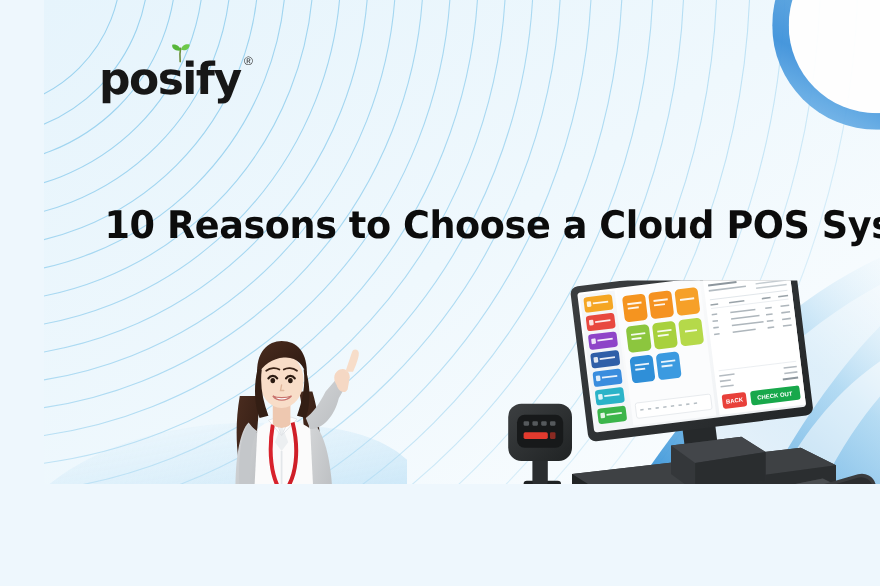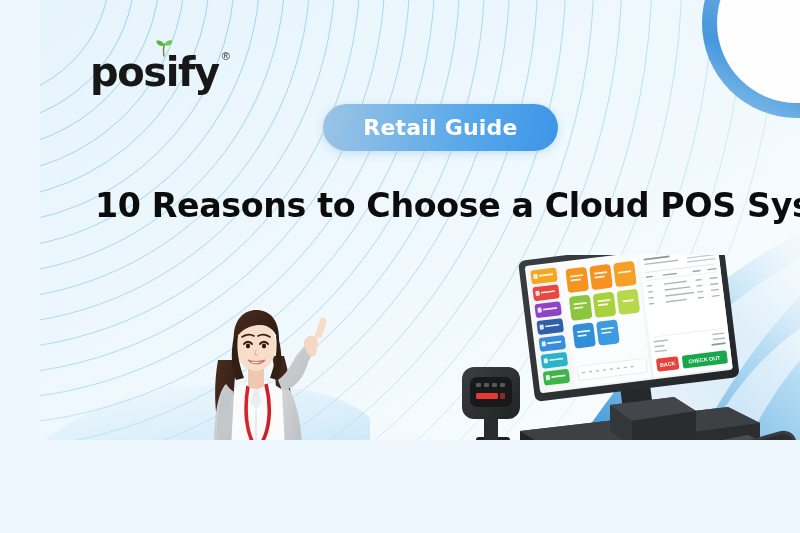--- a/index.html
+++ b/index.html
@@ -169,23 +169,20 @@
   <div id="logo">
     <div class="word">posify</div>
     <svg class="leaf" viewBox="0 0 24 18">
       <path d="M11.8 17 C 11.3 12 11.5 8 12.2 5" stroke="#6d8f3c" stroke-width="1.5" fill="none" stroke-linecap="round"></path>
       <path d="M12 7 C 6.5 7.5 4 4.4 4.6 1.6 C 8.6 1 12 3.2 12 7 Z" fill="#57b73a"></path>
       <path d="M12.6 6.2 C 13.4 2.2 17.2 0.6 20.4 1.6 C 20.2 5.4 16.8 7.6 12.6 6.2 Z" fill="#6cc94a"></path>
     </svg>
     <span class="reg">®</span>
   </div>
 
-  <div id="badge">
-    <span class="txt">Retail Guide</span>
-  </div>
 
   <div id="headline">10 Reasons to Choose a Cloud POS System</div>
 
   <svg id="person" viewBox="0 0 170 235">
     <defs>
       <linearGradient id="cardi" x1="0" y1="0" x2="1" y2="1">
         <stop offset="0%" stop-color="#d4d6d8"></stop>
           <stop offset="100%" stop-color="#b9bcbf"></stop>
       </linearGradient>
       <linearGradient id="skirtG" x1="0" y1="0" x2="0" y2="1">

